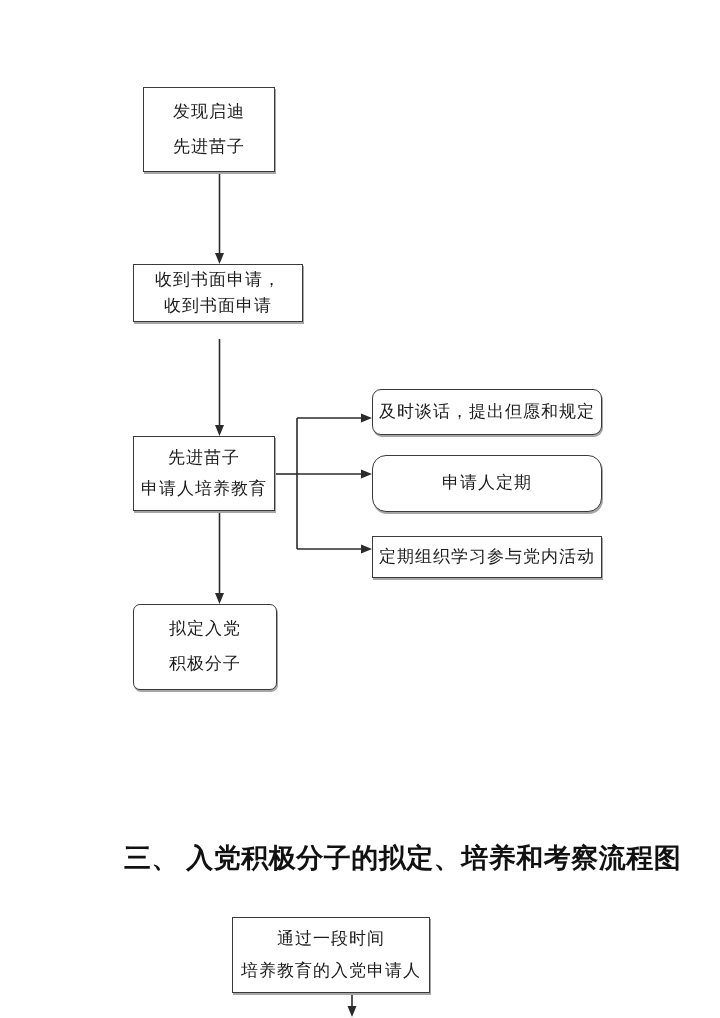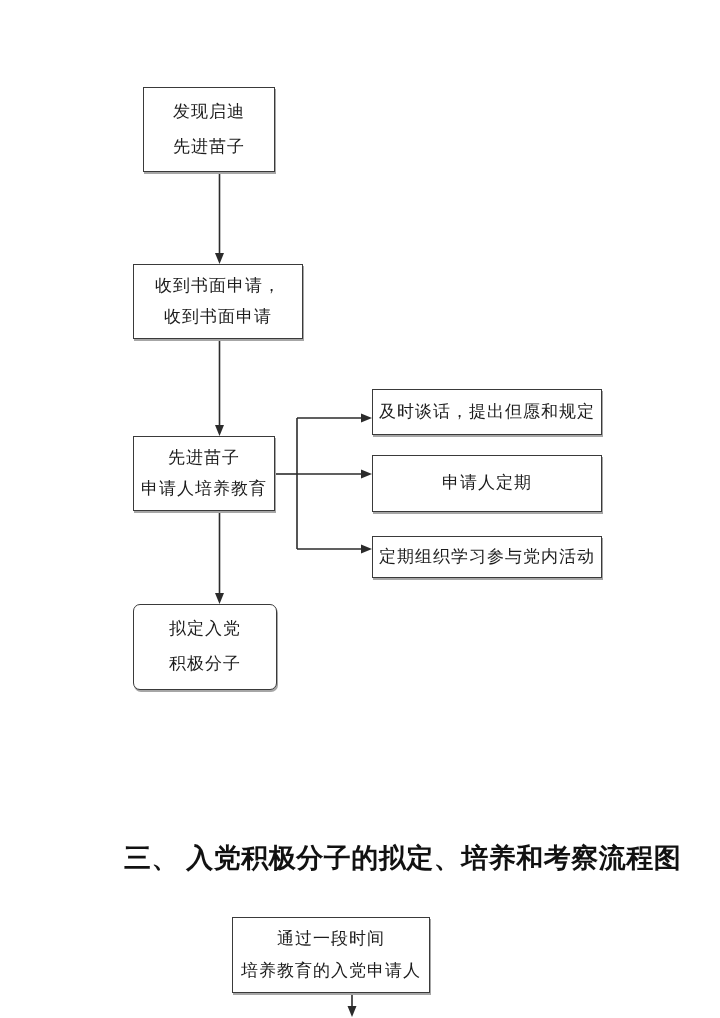--- a/index.html
+++ b/index.html
@@ -36,24 +36,24 @@
     justify-content: space-evenly;
     text-align: center;
     font-size: 17px;
     letter-spacing: 1px;
     line-height: 1.2;
     box-sizing: border-box;
   }
   .fbox .bline { display: block; white-space: nowrap; }
 
   #box-discover      { left: 143px; top:  87px; width: 132px; height:  85px; }
-  #box-receive       { left: 133px; top: 264px; width: 170px; height:  75px; }
+  #box-receive       { left: 133px; top: 264px; width: 170px; height:  58px; }
   #box-strengthen    { left: 133px; top: 436px; width: 142px; height:  75px; }
-  #branch-talk       { left: 372px; top: 389px; width: 230px; height:  46px; }
-  #branch-regular    { left: 372px; top: 455px; width: 230px; height:  57px; }
+  #branch-talk       { left: 372px; top: 389px; width: 230px; height:  46px; border-radius: 9px; }
+  #branch-regular    { left: 372px; top: 455px; width: 230px; height:  57px; border-radius: 14px; }
   #branch-study      { left: 372px; top: 536px; width: 230px; height:  42px; }
   #box-draft         { left: 133px; top: 604px; width: 144px; height:  86px; border-radius: 7px; }
   #box-after-period  { left: 232px; top: 917px; width: 198px; height:  76px; }
 
   #section-heading {
     position: absolute;
     left: 124px;
     top: 840px;
     width: 520px;
     font-size: 27px;

